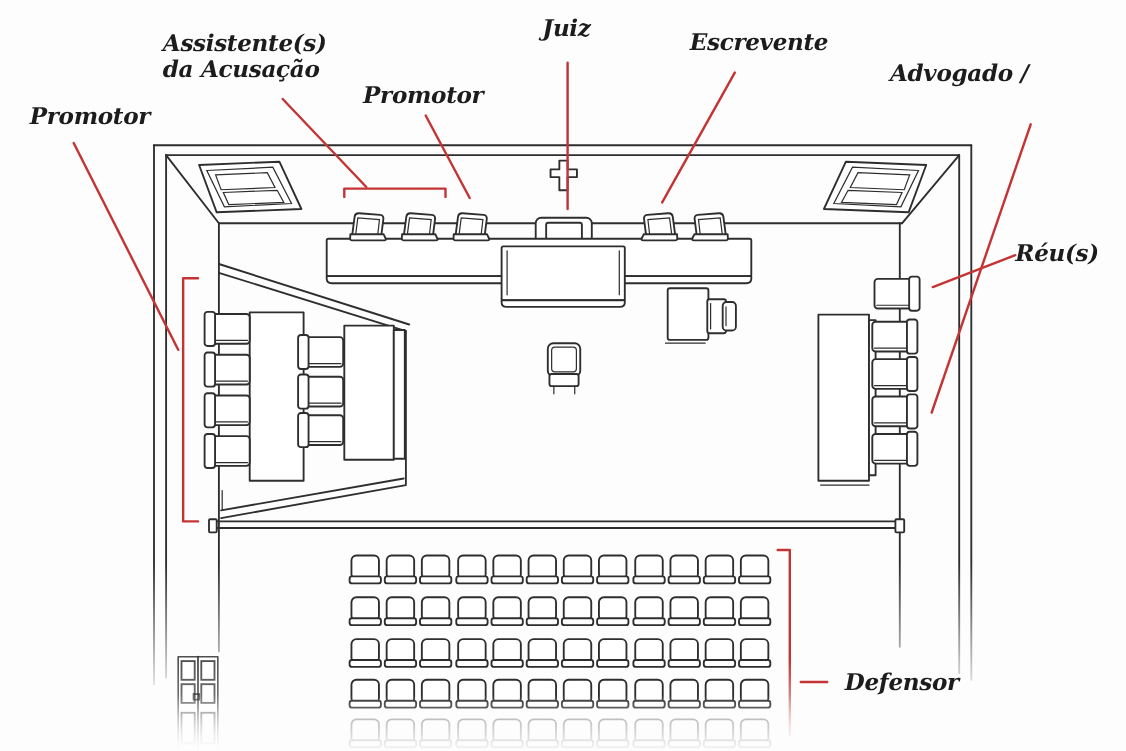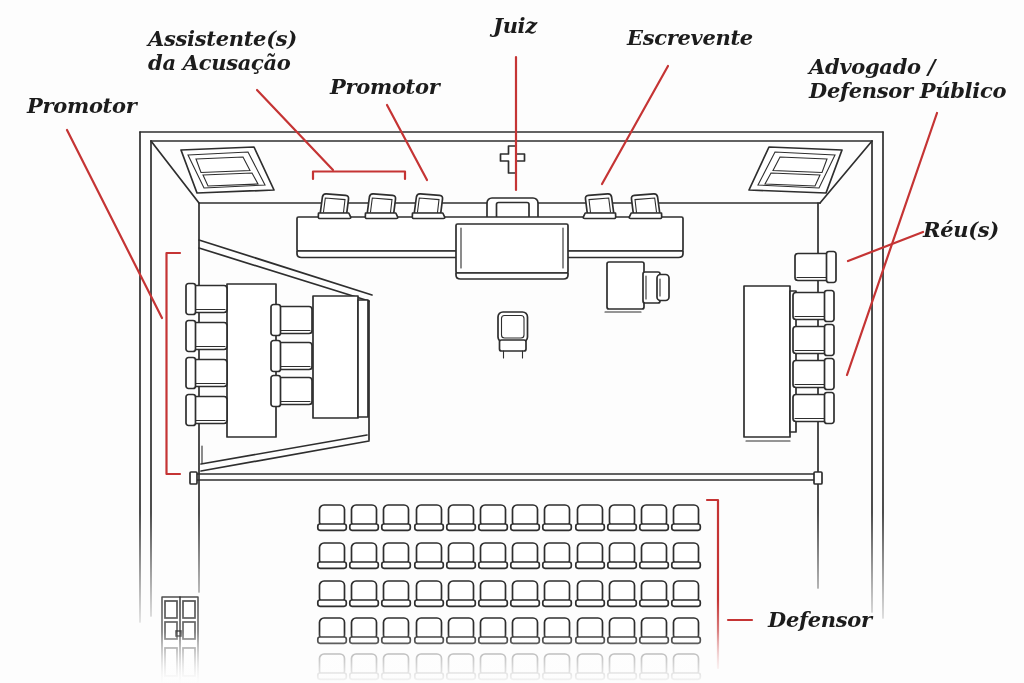--- a/index.html
+++ b/index.html
@@ -242,21 +242,20 @@
   <span>Promotor</span>
 </div>
 <div class="lbl" style="left:493px;top:14px">
   <span>Juiz</span>
 </div>
 <div class="lbl" style="left:627px;top:26px">
   <span>Escrevente</span>
 </div>
 <div class="lbl" style="left:809px;top:55px">
   <span>Advogado /</span>
-  <span>Defensor Público</span>
 </div>
 <div class="lbl" style="left:923px;top:218px">
   <span>Réu(s)</span>
 </div>
 <div class="lbl" style="left:768px;top:608px">
   <span>Defensor</span>
 </div>
 
 <div class="fade"></div>
 </div>

